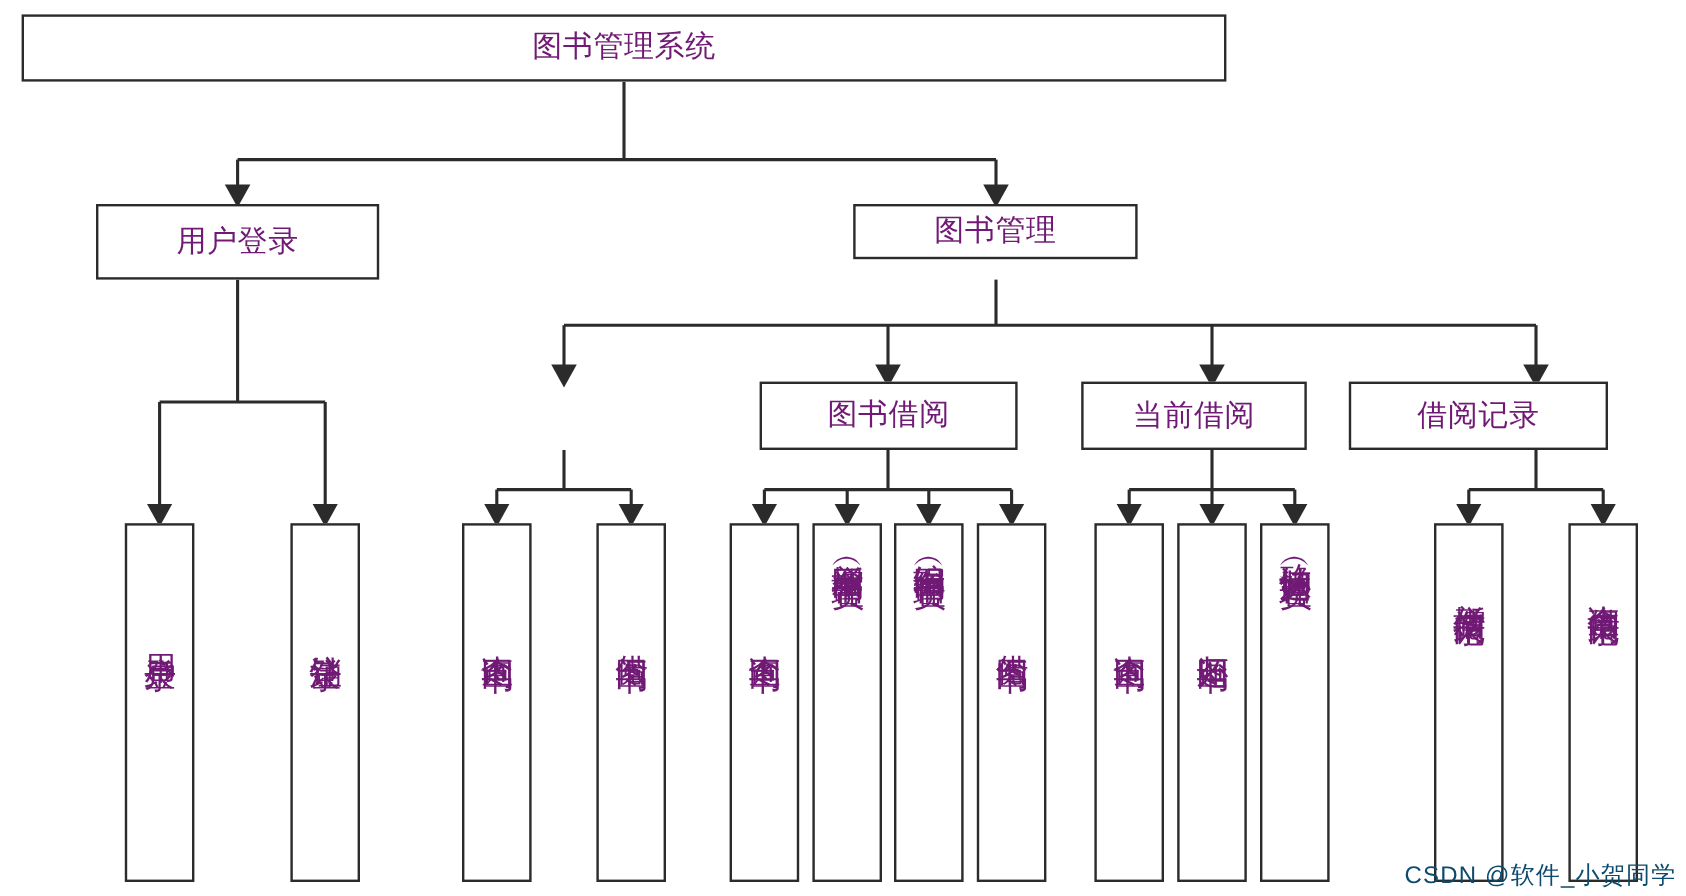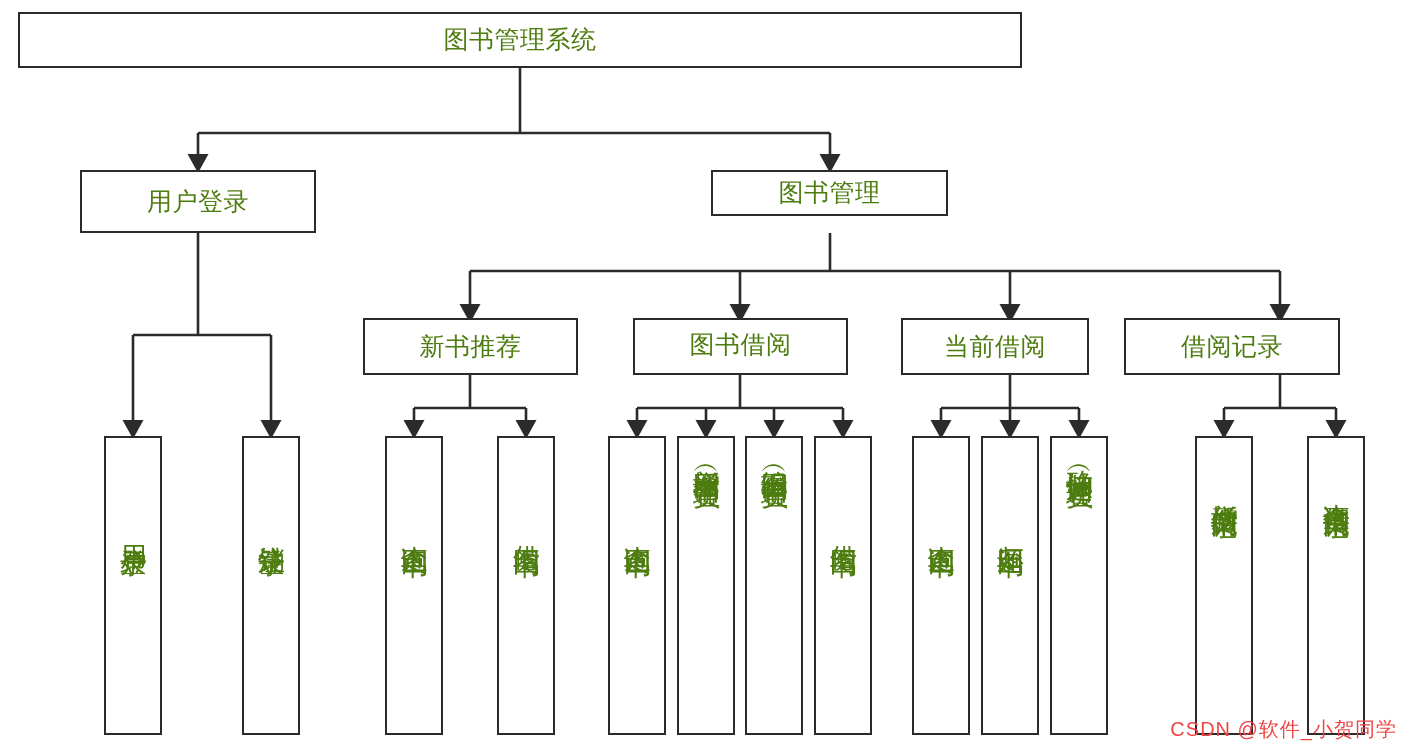--- a/index.html
+++ b/index.html
@@ -34,21 +34,21 @@
     border: 2.5px solid #2b2b2b;
     display: flex;
     align-items: center;
     justify-content: center;
     z-index: 2;
   }
   .node .label {
     display: block;
     text-align: center;
     line-height: 1.02;
-    color: #4d7c0f;
+    color: #701a75;
     letter-spacing: 0.5px;
   }
   
   .node.horiz .label {
     writing-mode: horizontal-tb;
     font-size: 25px;
   }
   .node.root .label {
     font-size: 25px;
   }
@@ -73,21 +73,21 @@
     margin-top: 36px;
   }
   .node.vert.long .label {
     margin-top: 2px;
   }
   .watermark {
     position: absolute;
     right: 8px;
     bottom: 4px;
     font-size: 20px;
-    color: #ef4444;
+    color: #0c4a6e;
     letter-spacing: 1px;
     z-index: 3;
     white-space: nowrap;
   }
 </style>
 </head>
 <body>
 
 <div id="canvas">
 
@@ -145,23 +145,20 @@
     <span class="label">图书管理系统</span>
   </div>
 
   <div class="node horiz" style="left:80px; top:170px; width:236px; height:63px;">
     <span class="label">用户登录</span>
   </div>
   <div class="node horiz" style="left:711px; top:170px; width:237px; height:46px;">
     <span class="label">图书管理</span>
   </div>
 
-  <div class="node horiz" style="left:363px; top:318px; width:215px; height:57px;">
-    <span class="label">新书推荐</span>
-  </div>
   <div class="node horiz" style="left:633px; top:318px; width:215px; height:57px;font-family:Liberation Mono, monospace;">
     <span class="label">图书借阅</span>
   </div>
   <div class="node horiz" style="left:901px; top:318px; width:188px; height:57px;">
     <span class="label">当前借阅</span>
   </div>
   <div class="node horiz" style="left:1124px; top:318px; width:216px; height:57px;">
     <span class="label">借阅记录</span>
   </div>
 

